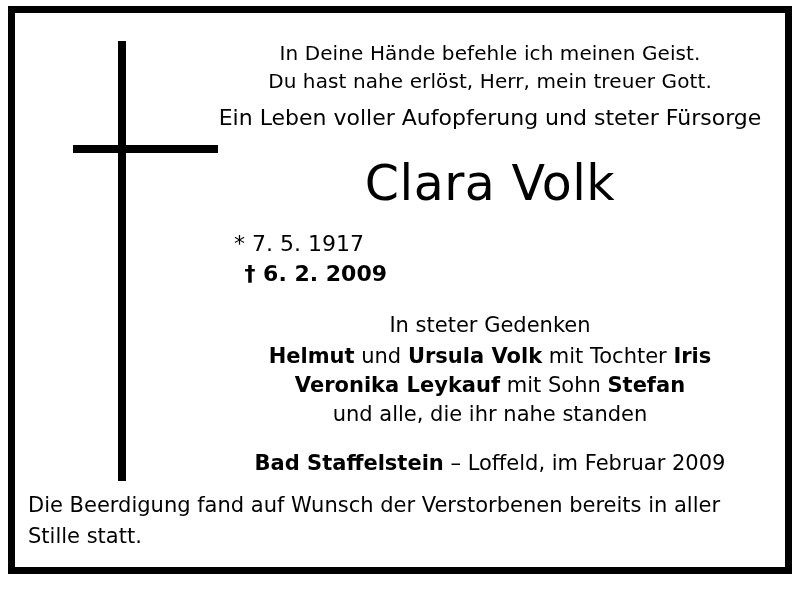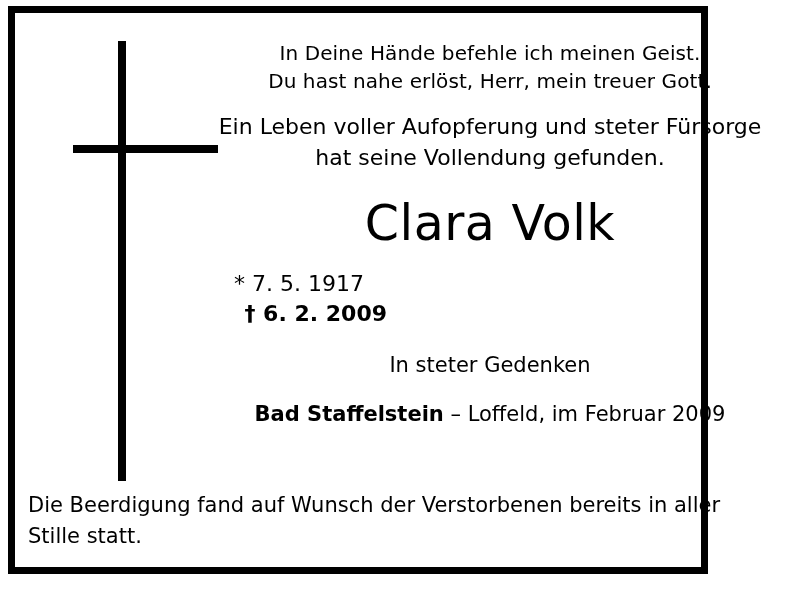--- a/index.html
+++ b/index.html
@@ -19,21 +19,21 @@
     width: 800px;
     height: 601px;
     background: #ffffff;
     box-sizing: border-box;
   }
   
   .frame {
     position: absolute;
     left: 8px;
     top: 6px;
-    width: 700px;
+    width: 784px;
     height: 568px;
     border: 7px solid #000000;
     box-sizing: border-box;
     background: #ffffff;
   }
   .inner {
     position: absolute;
     left: 0;
     top: 0;
     right: 0;
@@ -71,21 +71,21 @@
     top: 26px;
     width: 560px;
     text-align: center;
   }
   .verse {
     font-size: 20px;
     line-height: 28px;
     letter-spacing: 0.1px;
   }
   .intro {
-    margin-top: 16px;
+    margin-top: 7px;
     font-size: 22px;
     line-height: 31px;
   }
   .name {
     margin-top: 22px;
     font-size: 49px;
     line-height: 58px;
     font-weight: 400;
     letter-spacing: 0.5px;
   }
@@ -143,32 +143,40 @@
 
       <div class="content">
 
         <div class="verse">
           <div>In Deine Hände befehle ich meinen Geist.</div>
           <div>Du hast nahe erlöst, Herr, mein treuer Gott.</div>
         </div>
 
         <div class="intro">
           <div>Ein Leben voller Aufopferung und steter Fürsorge</div>
-          <div>hat seine Vollendung gefunden.</div>
         </div>
 
         <div class="name">Clara Volk</div>
 
         <div class="dates">
           <span class="birth">* 7. 5. 1917</span>
           <span class="death">† 6. 2. 2009</span>
         </div>
 
         <div class="memory">In steter Gedenken</div>
 
+        <div class="family">
+          <div>
+            <b>Helmut</b><span> und </span><b>Ursula Volk</b><span> mit Tochter </span><b>Iris</b>
+          </div>
+          <div>
+            <b>Veronika Leykauf</b><span> mit Sohn </span><b>Stefan</b>
+          </div>
+          <div>und alle, die ihr nahe standen</div>
+        </div>
 
         <div class="place">
           <b>Bad Staffelstein</b><span> – Loffeld, im Februar 2009</span>
         </div>
 
       </div>
     </div>
   </div>
 
   <div class="footer">

